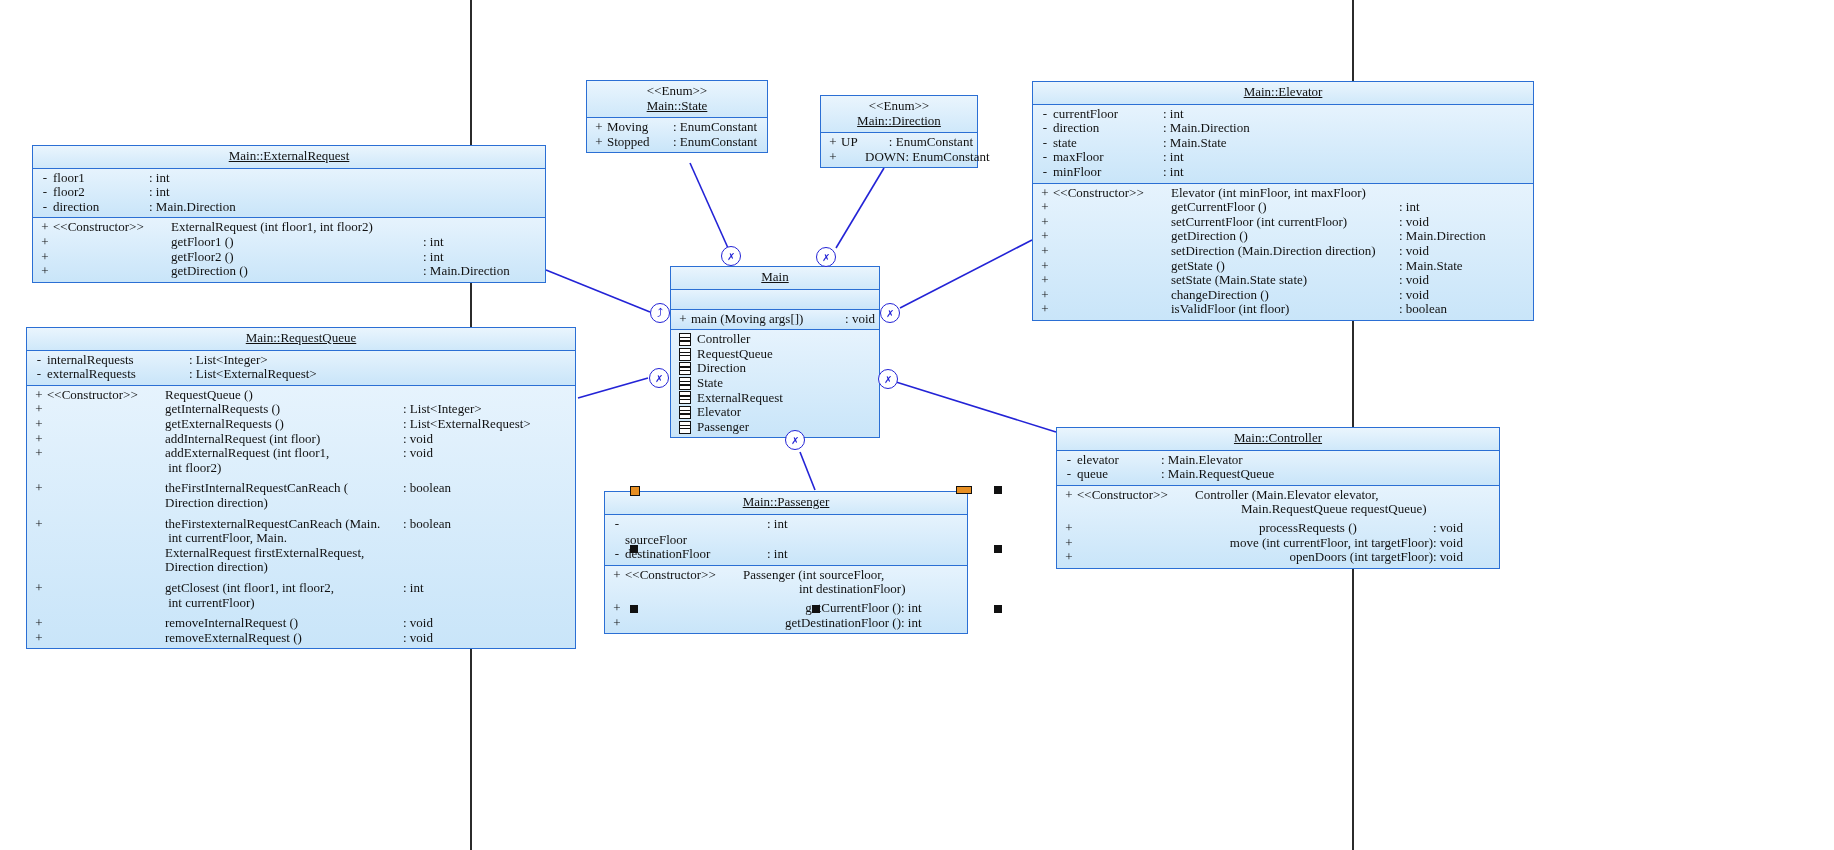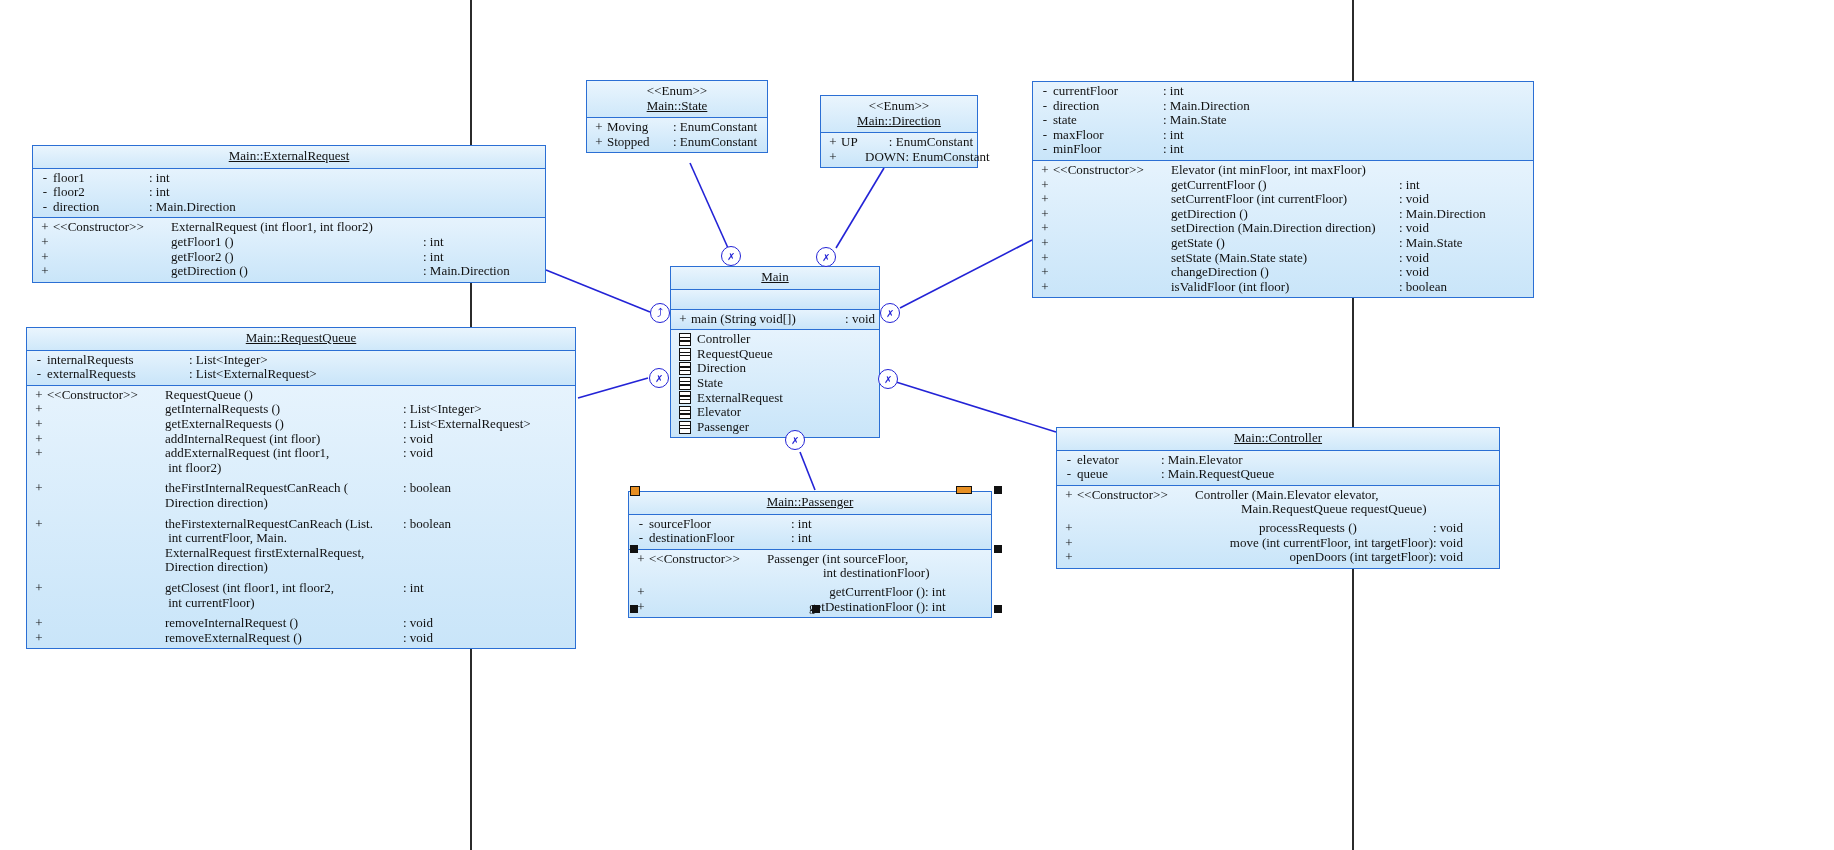--- a/index.html
+++ b/index.html
@@ -213,21 +213,21 @@
         <span class="vis">+</span>
         <span style="display:inline-block;width:118px;"></span>
         <span class="nm2">theFirstInternalRequestCanReach (</span>
         <span class="rt" style="width:168px;">: boolean</span>
       </div>
       <div class="cont" style="padding-left:134px;">Direction direction)</div>
 
       <div class="row" style="margin-top:6px;">
         <span class="vis">+</span>
         <span style="display:inline-block;width:118px;"></span>
-        <span class="nm2">theFirstexternalRequestCanReach (List.</span>
+        <span class="nm2">theFirstexternalRequestCanReach (Main.</span>
         <span class="rt" style="width:168px;">: boolean</span>
       </div>
       <div class="cont" style="padding-left:134px;"> int currentFloor, Main.</div>
       <div class="cont" style="padding-left:134px;">ExternalRequest firstExternalRequest,</div>
       <div class="cont" style="padding-left:134px;">Direction direction)</div>
 
       <div class="row" style="margin-top:6px;">
         <span class="vis">+</span>
         <span style="display:inline-block;width:118px;"></span>
         <span class="nm2">getClosest (int floor1, int floor2,</span>
@@ -283,20 +283,23 @@
       </div>
       <div class="row">
         <span class="vis">+</span>
         <span style="display:inline-block;width:52px;margin-left:24px;">DOWN</span>
         <span>: EnumConstant</span>
       </div>
     </div>
   </div>
 
   <div class="uml" style="left:1032px;top:81px;width:502px;">
+    <div class="hdr">
+      <span class="nm">Main::Elevator</span>
+    </div>
     <div class="sect">
       <div class="row">
         <span class="vis">-</span>
         <span style="display:inline-block;width:110px;">currentFloor</span>
         <span>: int</span>
       </div>
       <div class="row">
         <span class="vis">-</span>
         <span style="display:inline-block;width:110px;">direction</span>
         <span>: Main.Direction</span>
@@ -376,21 +379,21 @@
   </div>
 
   <div class="uml" style="left:670px;top:266px;width:210px;">
     <div class="hdr">
       <span class="nm">Main</span>
     </div>
     <div class="sect" style="height:14px;"></div>
     <div class="sect">
       <div class="row">
         <span class="vis">+</span>
-        <span class="nm2">main (String void[])</span>
+        <span class="nm2">main (Moving args[])</span>
         <span class="rt">: void</span>
       </div>
     </div>
     <div class="sect noborder">
       <div class="nestrow">
         <span class="nicon"></span>
         <span>Controller</span>
       </div>
       <div class="nestrow">
         <span class="nicon"></span>
@@ -412,28 +415,28 @@
         <span class="nicon"></span>
         <span>Elevator</span>
       </div>
       <div class="nestrow">
         <span class="nicon"></span>
         <span>Passenger</span>
       </div>
     </div>
   </div>
 
-  <div class="uml" style="left:628px;top:491px;width:364px;">
+  <div class="uml" style="left:604px;top:491px;width:364px;">
     <div class="hdr">
       <span class="nm">Main::Passenger</span>
     </div>
     <div class="sect">
       <div class="row">
         <span class="vis">-</span>
-        <span style="display:inline-block;width:142px;">sourceFloor</span>
+        <span style="display:inline-block;width:142px;margin-top:16px;">sourceFloor</span>
         <span>: int</span>
       </div>
       <div class="row">
         <span class="vis">-</span>
         <span style="display:inline-block;width:142px;">destinationFloor</span>
         <span>: int</span>
       </div>
     </div>
     <div class="sect noborder">
       <div class="row">

